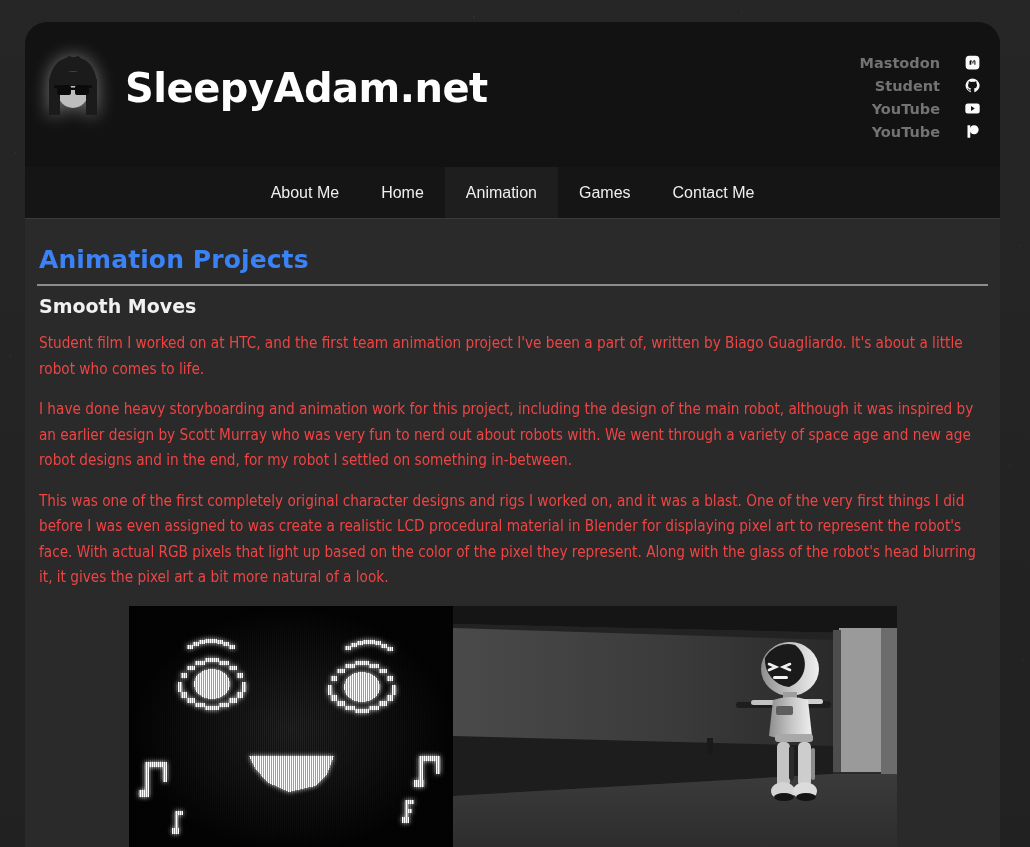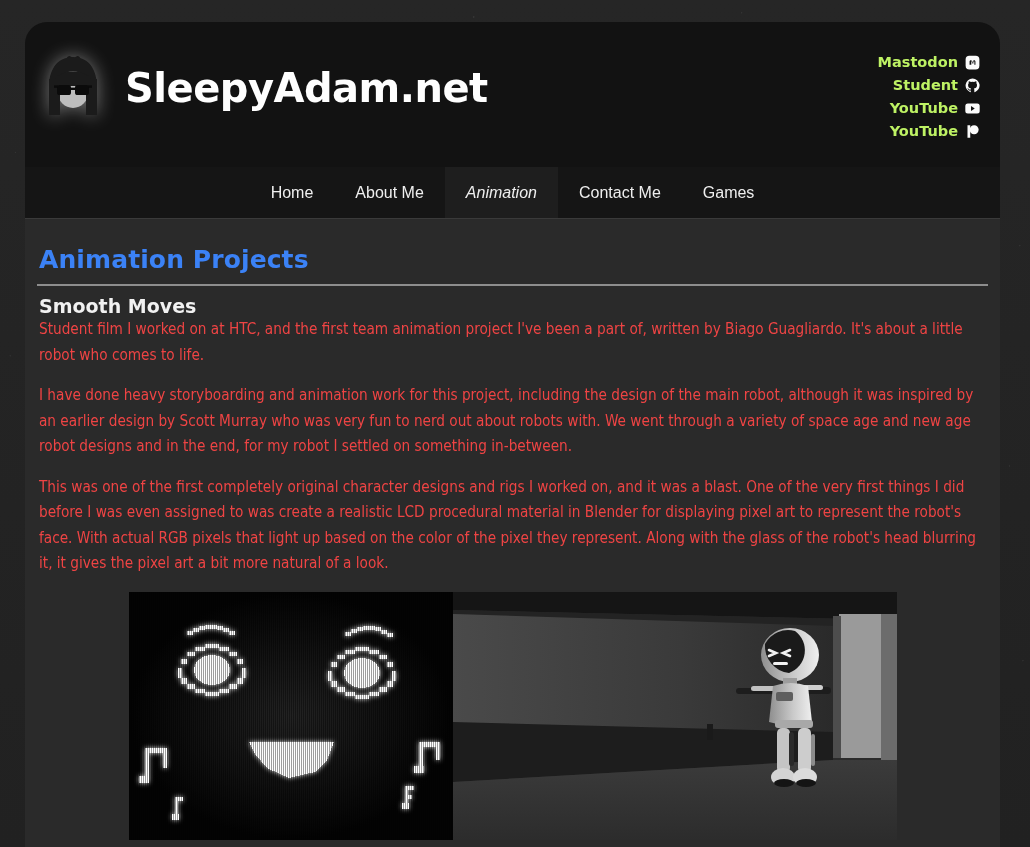--- a/index.html
+++ b/index.html
@@ -84,24 +84,24 @@
     right: 20px;
     top: 33px;
     display: flex;
     flex-direction: column;
     align-items: flex-end;
     gap: 8px;
     list-style: none;
   }
   .social-link {
     display: flex;
-    align-items: flex-start;
-    gap: 7px;
+    align-items: flex-end;
+    gap: 25px;
     text-decoration: none;
-    color: #bef264;
+    color: #737373;
     font-family: "DejaVu Sans", sans-serif;
     font-weight: bold;
     font-size: 14.5px;
     line-height: 1;
   }
   .social-label { white-space: nowrap; }
   .social-icon {
     width: 15px; height: 15px;
     display: inline-flex;
     align-items: center; justify-content: center;
@@ -127,21 +127,21 @@
     display: flex;
     align-items: center;
     padding: 0 21px;
     height: 100%;
     color: #efefef;
     text-decoration: none;
     font-size: 16px;
     font-family: "Liberation Sans", sans-serif;
     white-space: nowrap;
   }
-  .nav-item.is-active .nav-link { background: #1e1e1e; font-style: italic; }
+  .nav-item.is-active .nav-link { background: #1e1e1e; }
 
   
   .content-card {
     background: #2a2a2a;
     min-height: 628px;
     padding: 26px 12px 0 12px;
   }
 
   .page-title {
     font-family: "DejaVu Sans", sans-serif;
@@ -156,20 +156,21 @@
     border-top: 2px solid #8d8d8d;
     margin: 10px 0 9px 0;
     width: 100%;
   }
   .section-title {
     font-family: "DejaVu Sans", sans-serif;
     font-weight: bold;
     font-size: 19px;
     color: #f1f1f1;
     padding-left: 2px;
+    margin-bottom: 14px;
   }
 
   .body-copy p {
     font-family: "DejaVu Sans Condensed", "DejaVu Sans", sans-serif;
     font-stretch: condensed;
     font-size: 15.2px;
     line-height: 1.68;
     color: #ef4444;
     margin-bottom: 15px;
     padding: 0 2px;
@@ -269,33 +270,33 @@
             </svg>
           </span>
         </a>
       </li>
     </ul>
   </header>
 
   <nav class="site-nav">
     <ul class="nav-list">
       <li class="nav-item">
+        <a class="nav-link" href="#">About Me</a>
+      </li>
+      <li class="nav-item">
         <a class="nav-link" href="#">Home</a>
-      </li>
-      <li class="nav-item">
-        <a class="nav-link" href="#">About Me</a>
       </li>
       <li class="nav-item is-active">
         <a class="nav-link" href="#">Animation</a>
       </li>
       <li class="nav-item">
+        <a class="nav-link" href="#">Games</a>
+      </li>
+      <li class="nav-item">
         <a class="nav-link" href="#">Contact Me</a>
-      </li>
-      <li class="nav-item">
-        <a class="nav-link" href="#">Games</a>
       </li>
     </ul>
   </nav>
 
   <main class="content-card">
 
     <h1 class="page-title">Animation Projects</h1>
     <hr class="title-rule">
 
     <h2 class="section-title">Smooth Moves</h2>

